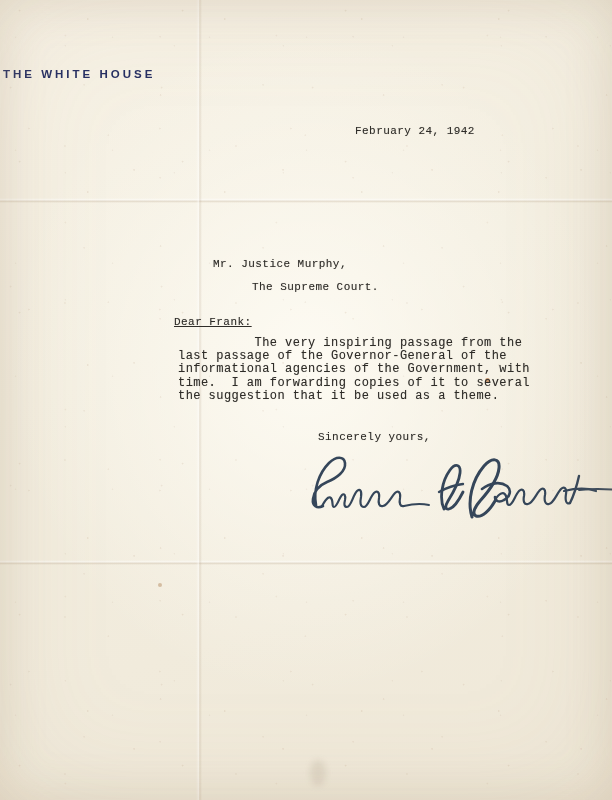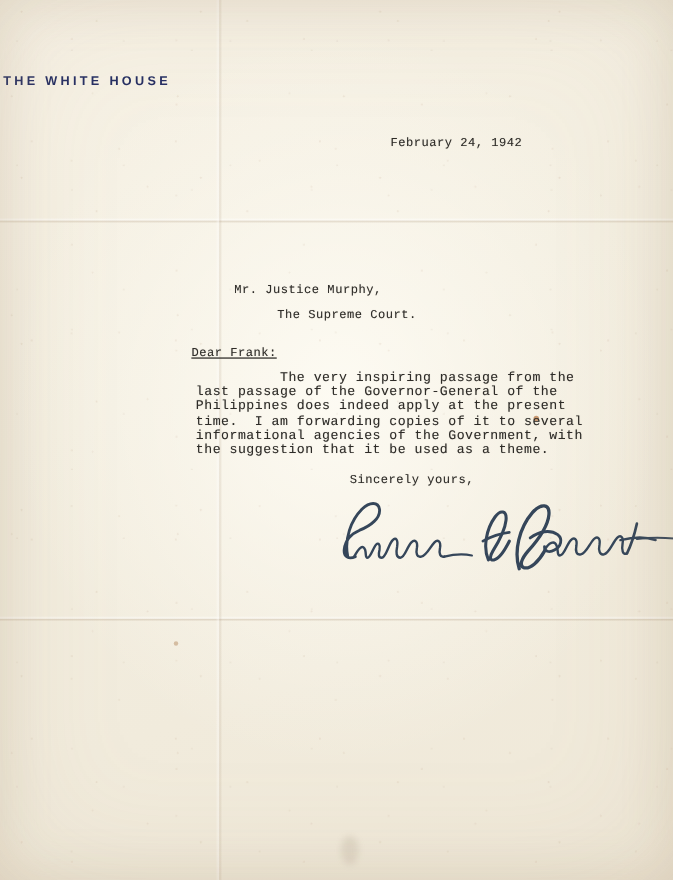--- a/index.html
+++ b/index.html
@@ -178,23 +178,22 @@
   <div class="tw" id="date-line">February 24, 1942</div>
 
   <div class="tw" id="addressee">Mr. Justice Murphy,</div>
   <div class="tw" id="recipient-org">The Supreme Court.</div>
 
   <div class="tw" id="salutation">Dear Frank:</div>
 
   <div id="body-block">
     <div class="tw-line">          The very inspiring passage from the</div>
     <div class="tw-line">last passage of the Governor-General of the</div>
-    <div class="tw-line">Philippines does indeed apply at the present</div>
+    <div class="tw-line">informational agencies of the Government, with</div>
     <div class="tw-line">time.  I am forwarding copies of it to several</div>
-    <div class="tw-line">informational agencies of the Government, with</div>
     <div class="tw-line">the suggestion that it be used as a theme.</div>
   </div>
 
   <div class="tw" id="closing">Sincerely yours,</div>
 
   <div id="signature-block">
     <svg width="300" height="80" viewBox="0 0 300 80" aria-hidden="true">
 
       <path class="sig-ink" stroke-width="2.6" d="M20,62 C17,47 23,30 33,20 C40,13 48,13 49,20 C50,28 41,35 31,39
                C24,42 18,48 17,56 C16,63 21,66 27,63"></path>

